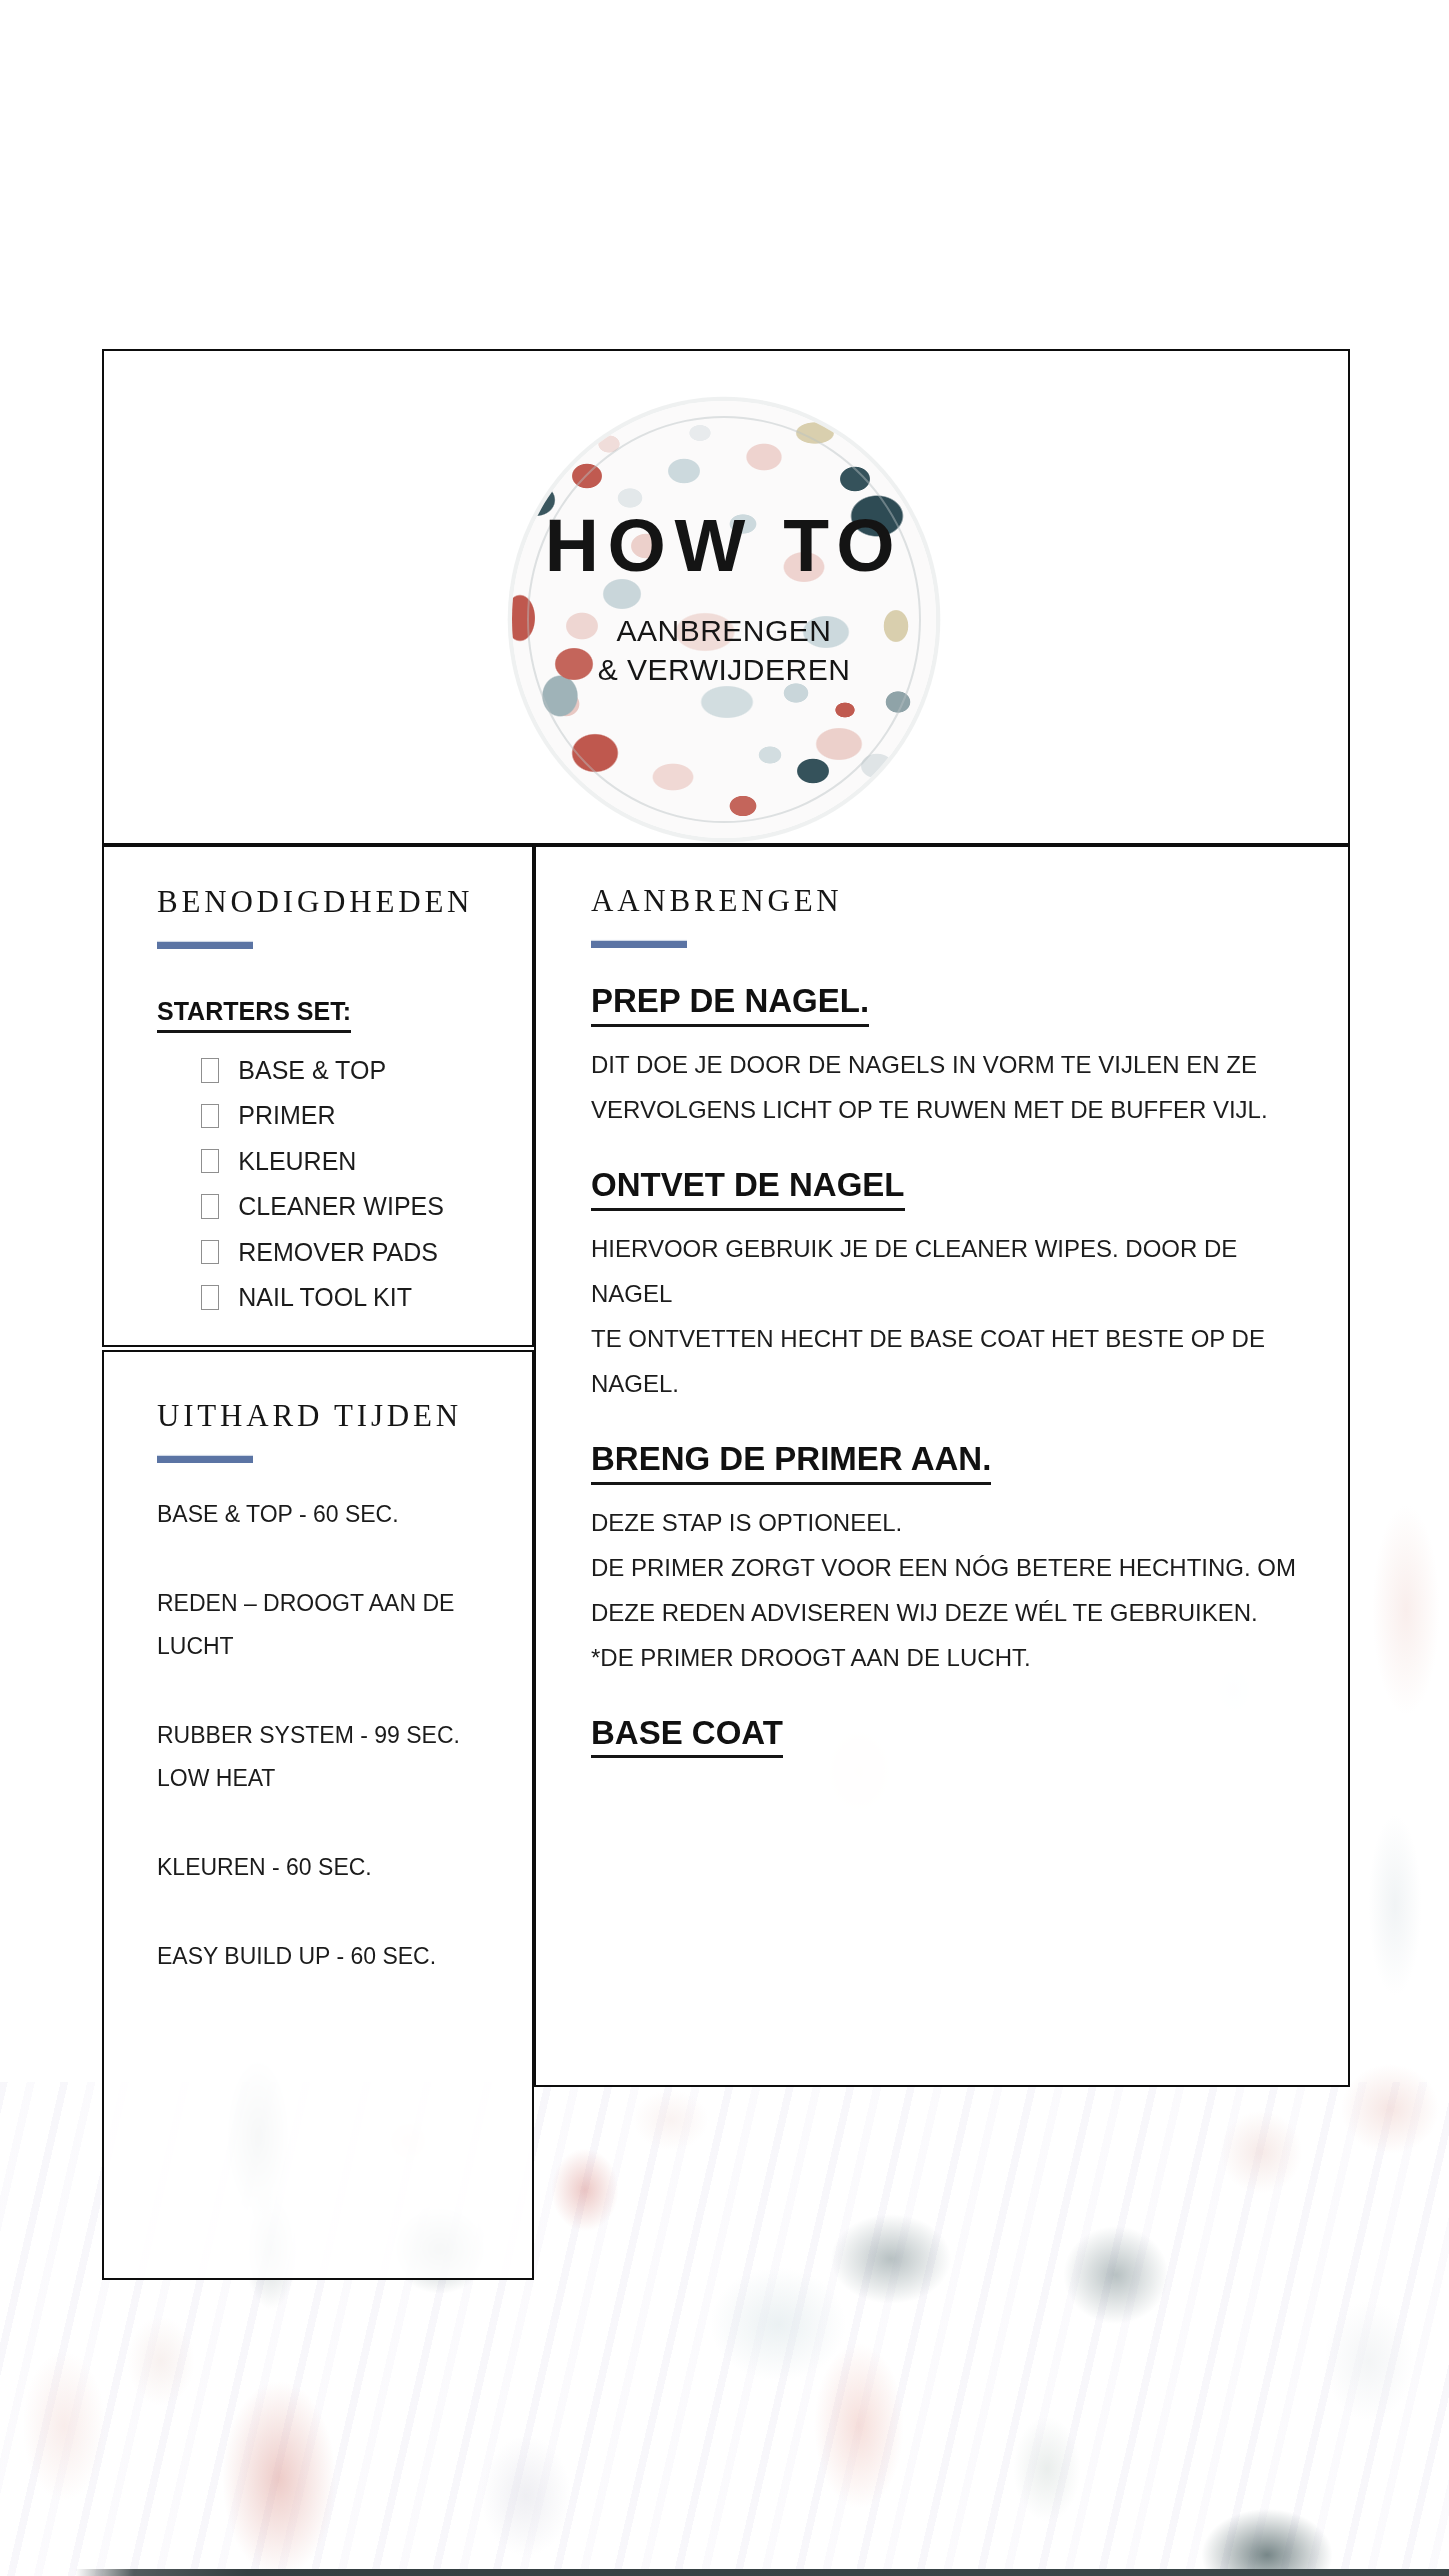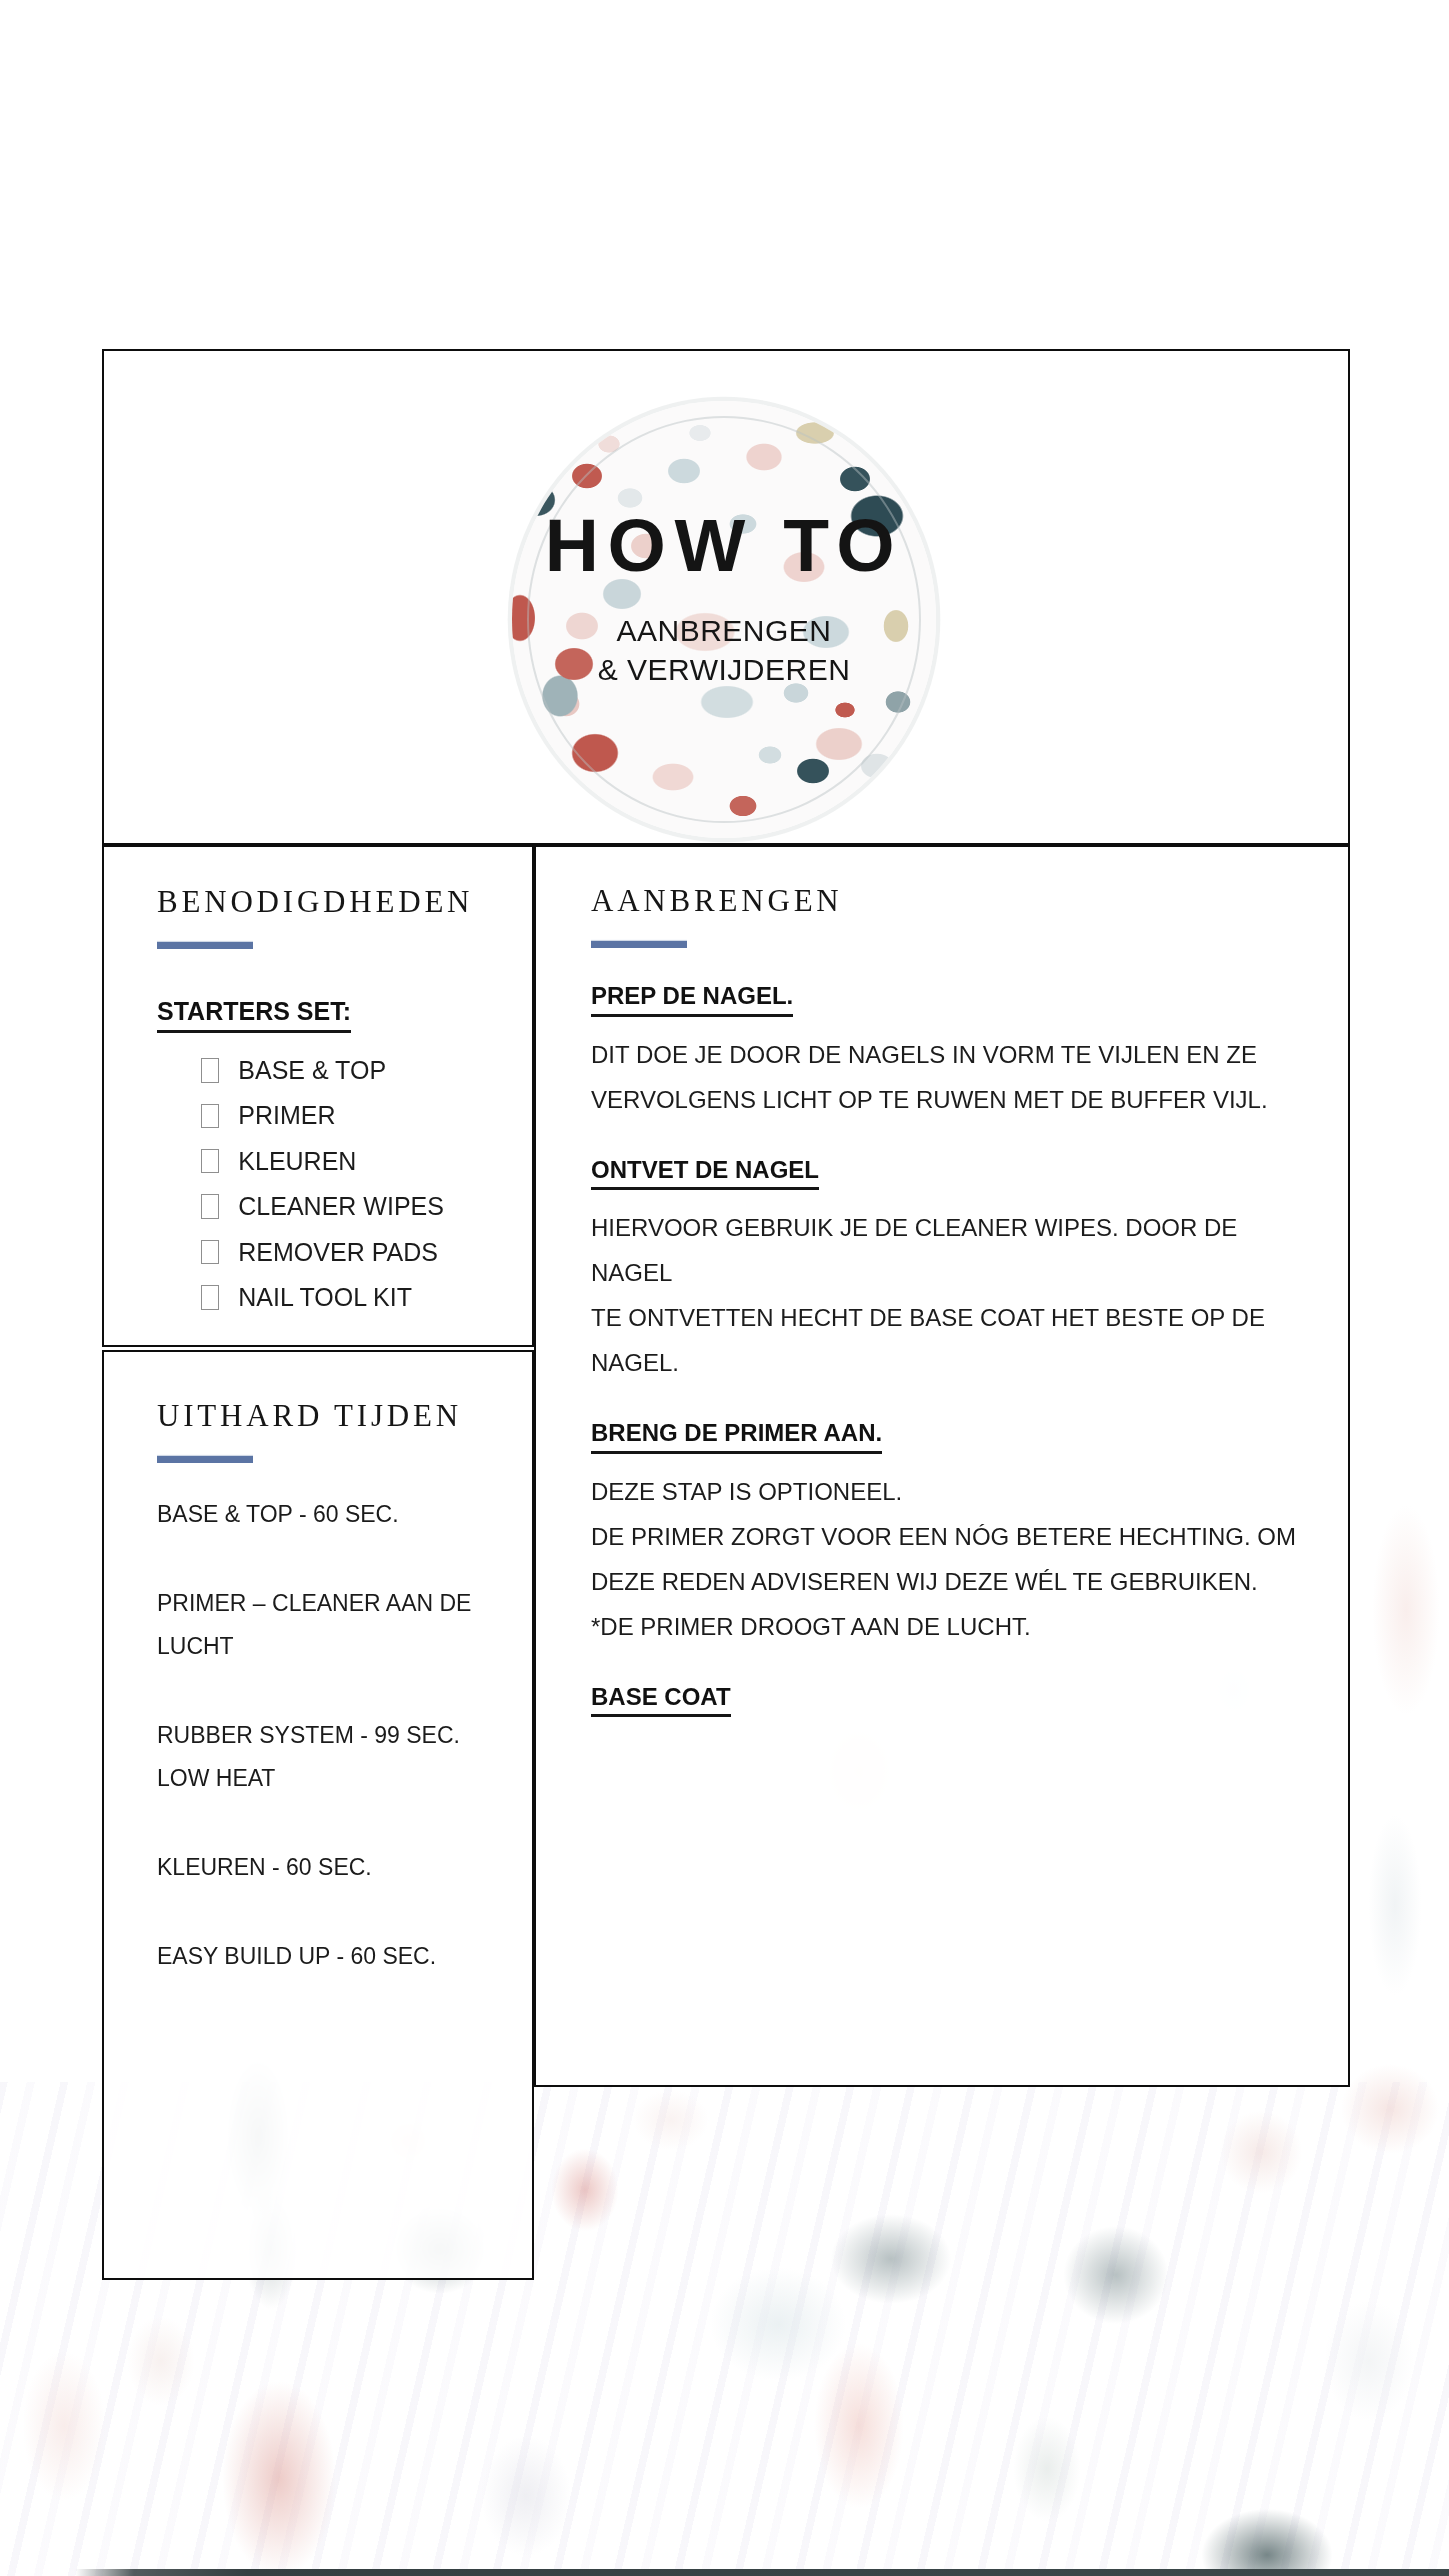--- a/index.html
+++ b/index.html
@@ -129,21 +129,21 @@
     font-size:31px;line-height:1;letter-spacing:3.8px;
     font-weight:400;color:#161616;margin:6.4px 0 0;
   }
   .stroke{
     width:96px;height:7px;margin-top:25px;
     background:var(--accent-stroke,#5b74a4);
     box-shadow:0 -1.1px 0 rgba(170,185,210,.55);
   }
   .sub-heading{
     display:inline-block;
-    font-size:24px;line-height:1.15;font-weight:700;color:#111;
+    font-size:33px;line-height:1.15;font-weight:700;color:#111;
     border-bottom:3.2px solid #151515;padding-bottom:3.8px;margin:0;
   }
 
   
   .starters{margin:48px 0 0;font-size:25px;}
   .checklist{list-style:none;margin:25px 0 0;padding:0;}
   .checklist li{display:flex;align-items:center;margin-bottom:20.4px;font-size:25px;line-height:25px;}
   .checkbox{
     flex:0 0 auto;width:16px;height:22.5px;margin-left:44px;margin-right:19.3px;
     border:1.6px solid var(--checkbox-border,#8f8f8f);background:rgba(255,255,255,.6);
@@ -210,21 +210,21 @@
         <span class="checkbox"></span>
         <span>NAIL TOOL KIT</span>
       </li>
     </ul>
   </section>
 
   <section class="box box-uithard">
     <h2 class="serif-title">UITHARD TIJDEN</h2>
     <div class="stroke"></div>
     <p class="time">BASE &amp; TOP - 60 SEC.</p>
-    <p class="time">PRIMER – CLEANER AAN DE
+    <p class="time">REDEN – DROOGT AAN DE
 LUCHT</p>
     <p class="time">RUBBER SYSTEM - 99 SEC.
 LOW HEAT</p>
     <p class="time">KLEUREN - 60 SEC.</p>
     <p class="time">EASY BUILD UP - 60 SEC.</p>
   </section>
 
   <section class="box box-aanbrengen">
     <h2 class="serif-title">AANBRENGEN</h2>
     <div class="stroke"></div>

